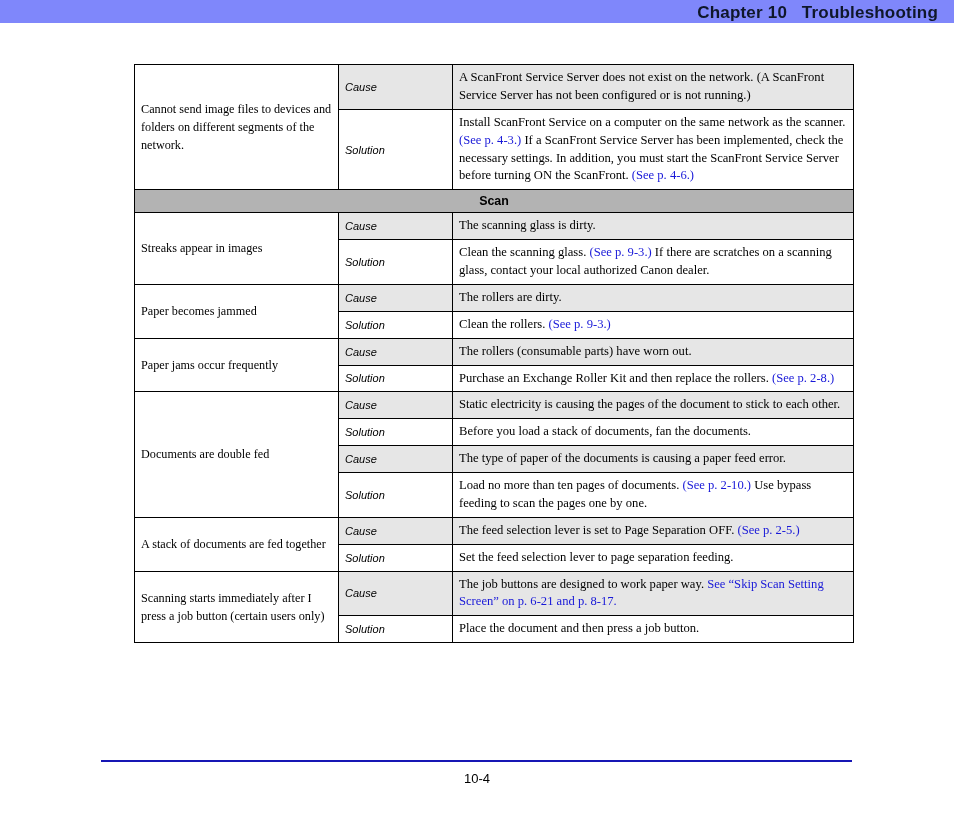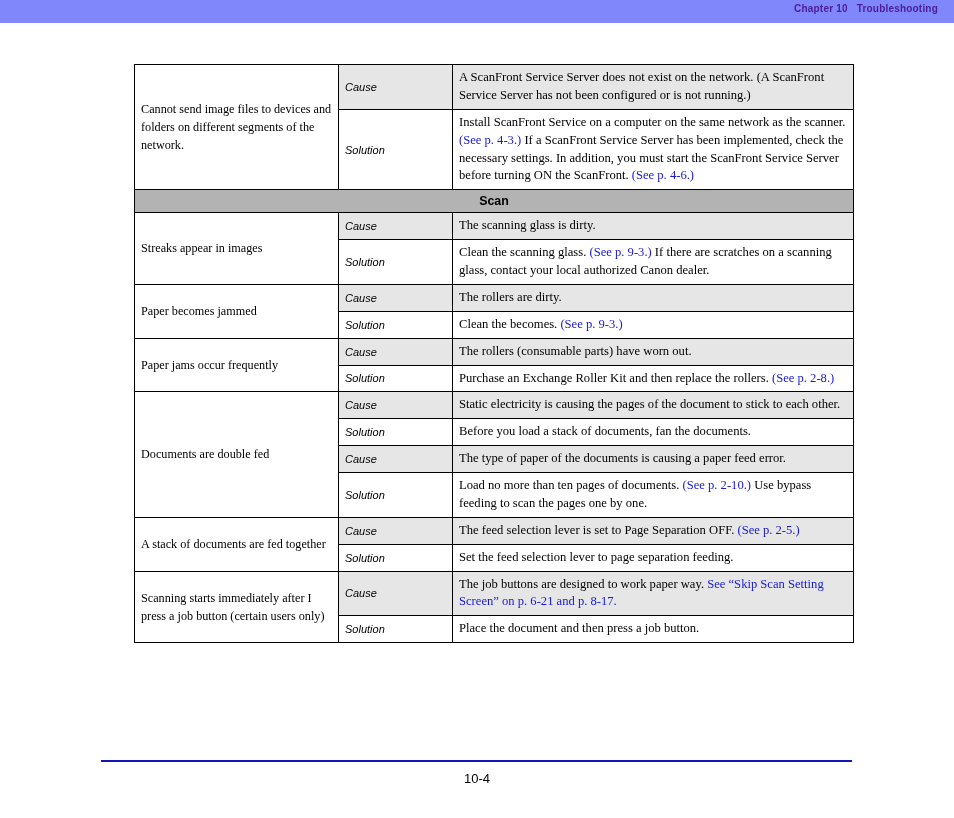--- a/index.html
+++ b/index.html
@@ -22,23 +22,23 @@
     left: 0;
     width: 954px;
     height: 23px;
     background: #7f87fb;
     box-sizing: border-box;
   }
   .page-header-title {
     position: absolute;
     right: 16px;
     top: 3px;
-    color: #4c1d95;
-    font-family: "Liberation Sans", sans-serif;
-    font-size: 10px;
+    color: #0f172a;
+    font-family: "Liberation Sans", sans-serif;
+    font-size: 17px;
     font-weight: bold;
     letter-spacing: 0.2px;
     white-space: pre;
   }
 
   
   .tbl-wrap {
     position: absolute;
     left: 134px;
     top: 64px;
@@ -164,21 +164,21 @@
           <td class="kind">Solution</td>
           <td class="detail"><span>Clean the scanning glass. </span><span class="xref">(See p. 9-3.)</span><span> If there are scratches on a scanning glass, contact your local authorized Canon dealer.</span></td>
         </tr>
         <tr class="cause-row">
           <td class="symptom" rowspan="2">Paper becomes jammed</td>
           <td class="kind">Cause</td>
           <td class="detail"><span>The rollers are dirty.</span></td>
         </tr>
         <tr>
           <td class="kind">Solution</td>
-          <td class="detail"><span>Clean the becomes. </span><span class="xref">(See p. 9-3.)</span></td>
+          <td class="detail"><span>Clean the rollers. </span><span class="xref">(See p. 9-3.)</span></td>
         </tr>
         <tr class="cause-row">
           <td class="symptom" rowspan="2">Paper jams occur frequently</td>
           <td class="kind">Cause</td>
           <td class="detail"><span>The rollers (consumable parts) have worn out.</span></td>
         </tr>
         <tr>
           <td class="kind">Solution</td>
           <td class="detail"><span>Purchase an Exchange Roller Kit and then replace the rollers. </span><span class="xref">(See p. 2-8.)</span></td>
         </tr>

